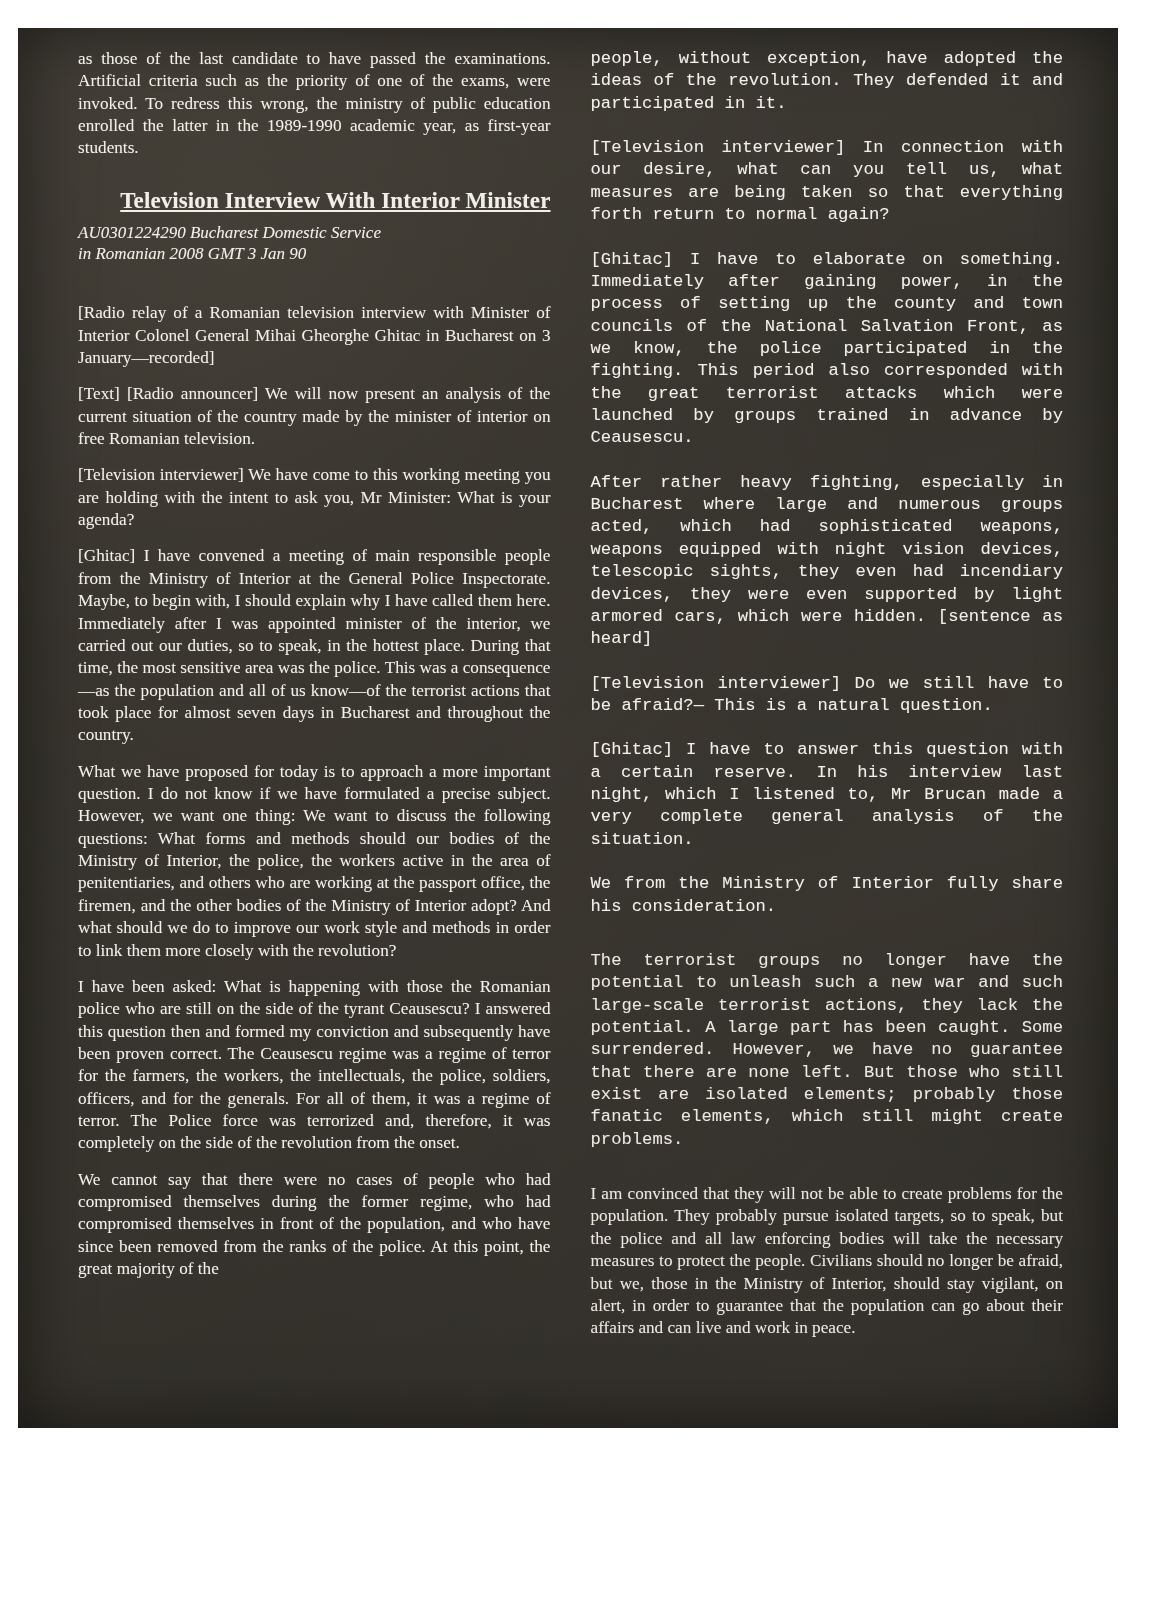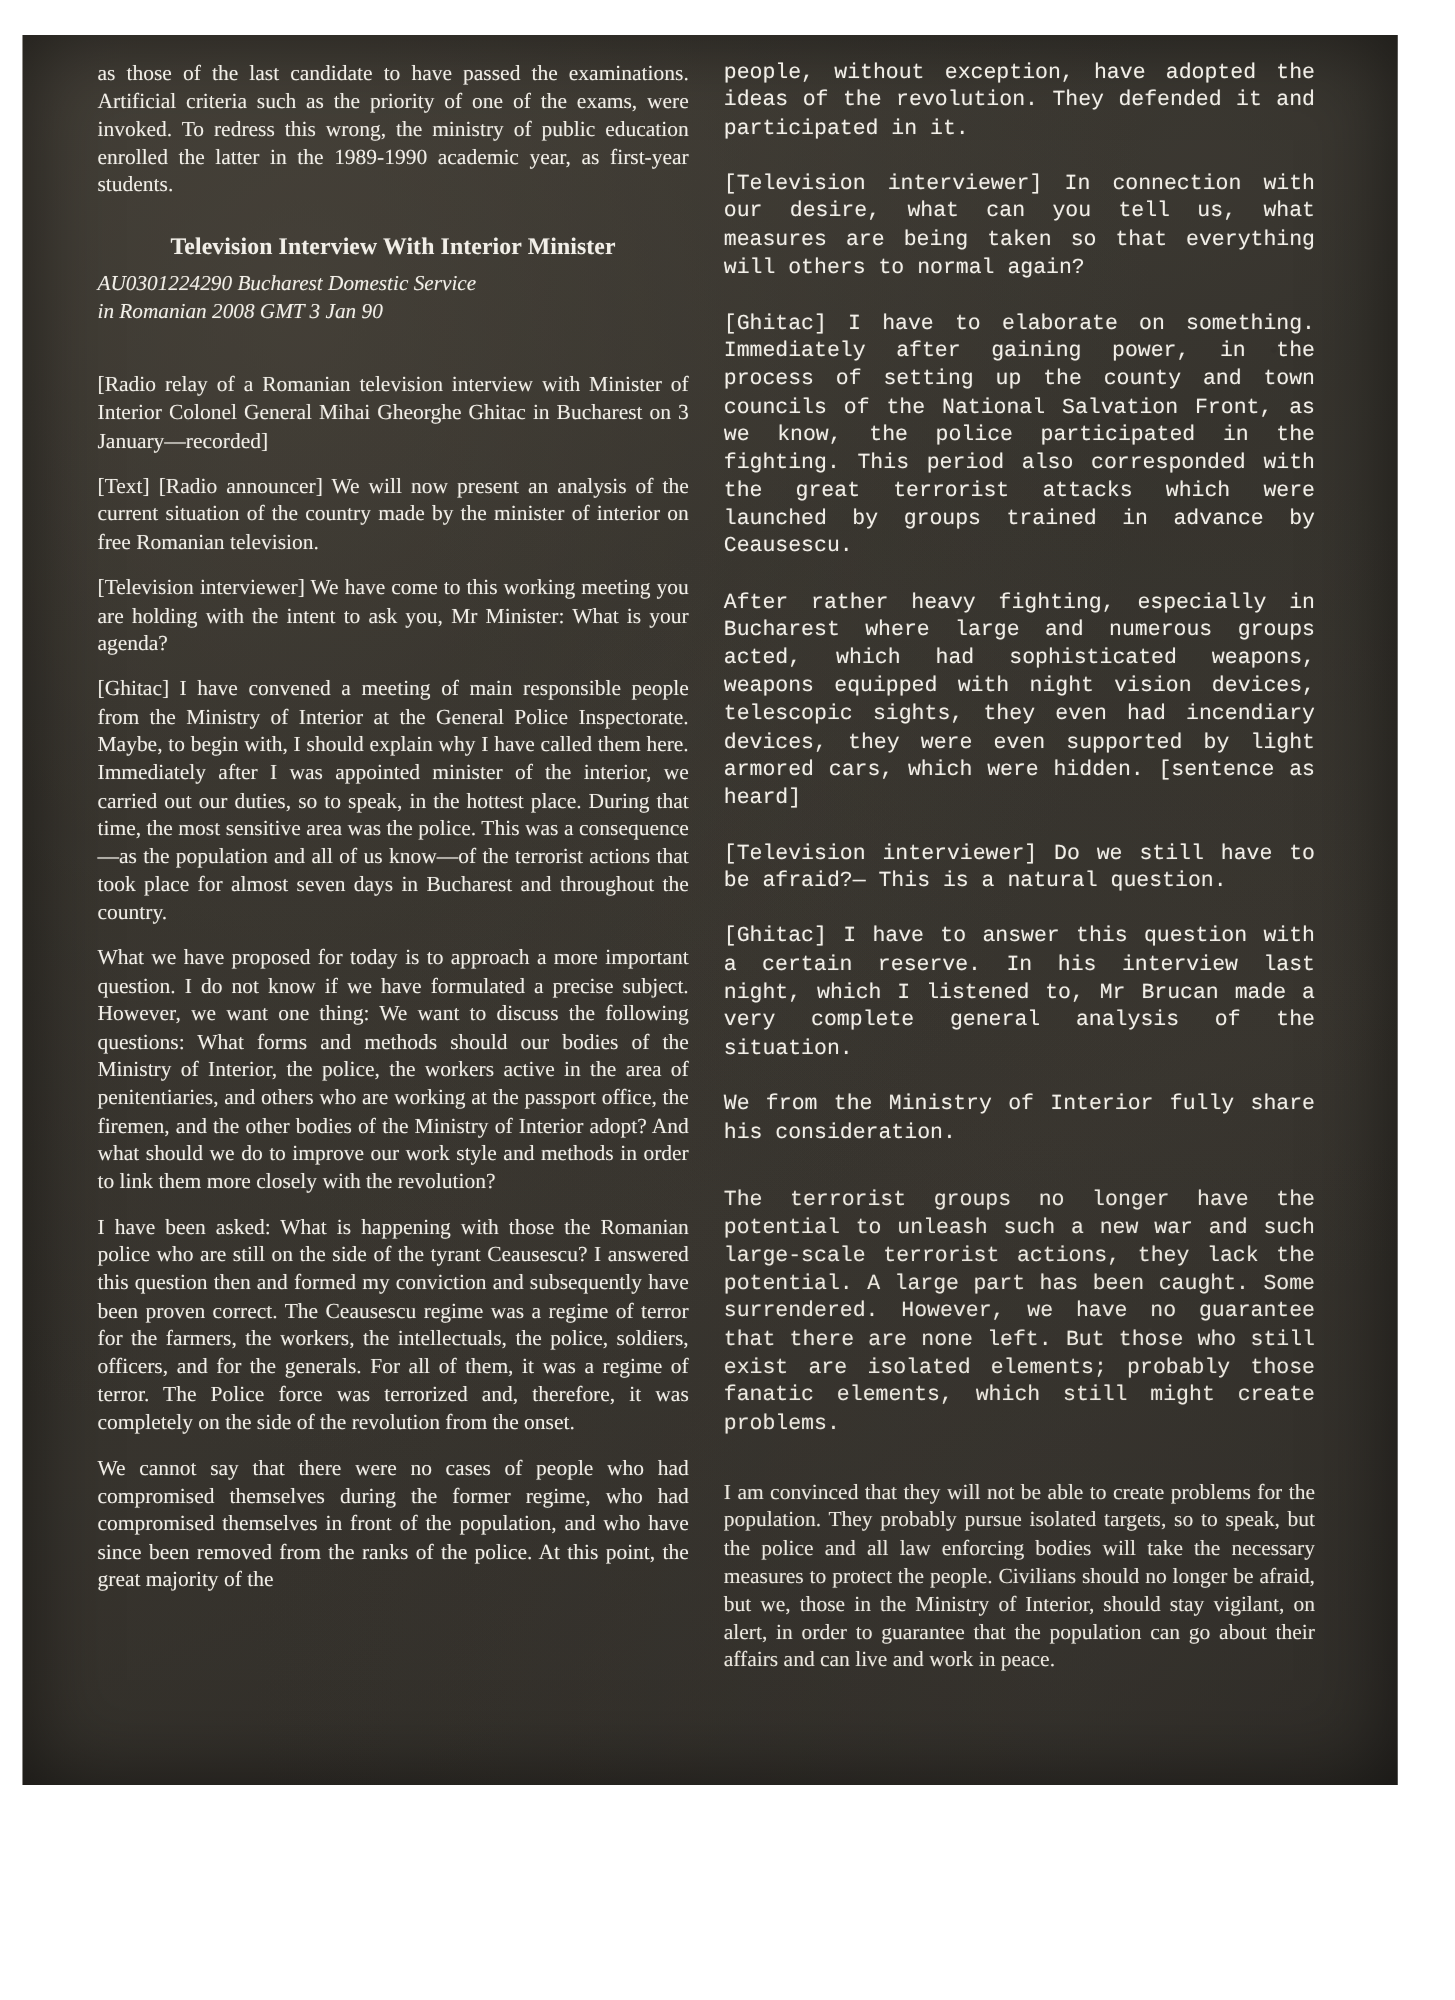--- a/index.html
+++ b/index.html
@@ -57,21 +57,21 @@
   }
 
   
   .columns {
     position: absolute;
     left: 60px;
     top: 20px;
     width: 985px;
     height: 1290px;
     display: flex;
-    gap: 28px;
+    gap: 40px;
   }
   .column {
     width: 473px;
     color: #f2efe8;
     font-size: 17.2px;
     line-height: 1.30;
     text-align: justify;
     text-shadow: 0 0 1px rgba(255,255,255,0.25);
   }
   .column p {
@@ -79,25 +79,26 @@
     hyphens: auto;
   }
   .column p.tight {
     margin-bottom: 11px;
   }
   .column p.gap {
     margin-bottom: 22px;
     font-family: Liberation Mono, monospace;
   }
   h2.section-title {
-    font-size: 19px;
+    font-size: 23px;
     font-weight: bold;
     margin: 26px 0 6px 0;
-    text-align: center;
+    text-align: right;
     letter-spacing: 0.1px;
+    text-decoration: underline;
   }
   .dateline {
     font-style: italic;
     font-size: 17px;
     margin: 0 0 38px 0;
     text-align: left;
     line-height: 1.25;
   }
 
   
@@ -126,21 +127,21 @@
         <p>[Text] [Radio announcer] We will now present an analysis of the current situation of the country made by the minister of interior on free Romanian television.</p>
         <p>[Television interviewer] We have come to this working meeting you are holding with the intent to ask you, Mr Minister: What is your agenda?</p>
         <p>[Ghitac] I have convened a meeting of main responsible people from the Ministry of Interior at the General Police Inspectorate. Maybe, to begin with, I should explain why I have called them here. Immediately after I was appointed minister of the interior, we carried out our duties, so to speak, in the hottest place. During that time, the most sensitive area was the police. This was a consequence—as the population and all of us know—of the terrorist actions that took place for almost seven days in Bucharest and throughout the country.</p>
         <p>What we have proposed for today is to approach a more important question. I do not know if we have formulated a precise subject. However, we want one thing: We want to discuss the following questions: What forms and methods should our bodies of the Ministry of Interior, the police, the workers active in the area of penitentiaries, and others who are working at the passport office, the firemen, and the other bodies of the Ministry of Interior adopt? And what should we do to improve our work style and methods in order to link them more closely with the revolution?</p>
         <p>I have been asked: What is happening with those the Romanian police who are still on the side of the tyrant Ceausescu? I answered this question then and formed my conviction and subsequently have been proven correct. The Ceausescu regime was a regime of terror for the farmers, the workers, the intellectuals, the police, soldiers, officers, and for the generals. For all of them, it was a regime of terror. The Police force was terrorized and, therefore, it was completely on the side of the revolution from the onset.</p>
         <p>We cannot say that there were no cases of people who had compromised themselves during the former regime, who had compromised themselves in front of the population, and who have since been removed from the ranks of the police. At this point, the great majority of the</p>
       </div>
 
       <div class="column col-right">
         <p class="gap">people, without exception, have adopted the ideas of the revolution. They defended it and participated in it.</p>
-        <p class="gap">[Television interviewer] In connection with our desire, what can you tell us, what measures are being taken so that everything will others to normal again?</p>
+        <p class="gap">[Television interviewer] In connection with our desire, what can you tell us, what measures are being taken so that everything forth return to normal again?</p>
         <p class="gap">[Ghitac] I have to elaborate on something. Immediately after gaining power, in the process of setting up the county and town councils of the National Salvation Front, as we know, the police participated in the fighting. This period also corresponded with the great terrorist attacks which were launched by groups trained in advance by Ceausescu.</p>
         <p class="gap">After rather heavy fighting, especially in Bucharest where large and numerous groups acted, which had sophisticated weapons, weapons equipped with night vision devices, telescopic sights, they even had incendiary devices, they were even supported by light armored cars, which were hidden. [sentence as heard]</p>
         <p class="gap">[Television interviewer] Do we still have to be afraid?— This is a natural question.</p>
         <p class="gap">[Ghitac] I have to answer this question with a certain reserve. In his interview last night, which I listened to, Mr Brucan made a very complete general analysis of the situation.</p>
         <p class="gap">We from the Ministry of Interior fully share his consideration.</p>
         <p class="gap">The terrorist groups no longer have the potential to unleash such a new war and such large-scale terrorist actions, they lack the potential. A large part has been caught. Some surrendered. However, we have no guarantee that there are none left. But those who still exist are isolated elements; probably those fanatic elements, which still might create problems.</p>
         <p>I am convinced that they will not be able to create problems for the population. They probably pursue isolated targets, so to speak, but the police and all law enforcing bodies will take the necessary measures to protect the people. Civilians should no longer be afraid, but we, those in the Ministry of Interior, should stay vigilant, on alert, in order to guarantee that the population can go about their affairs and can live and work in peace.</p>
       </div>
 
     </div>

